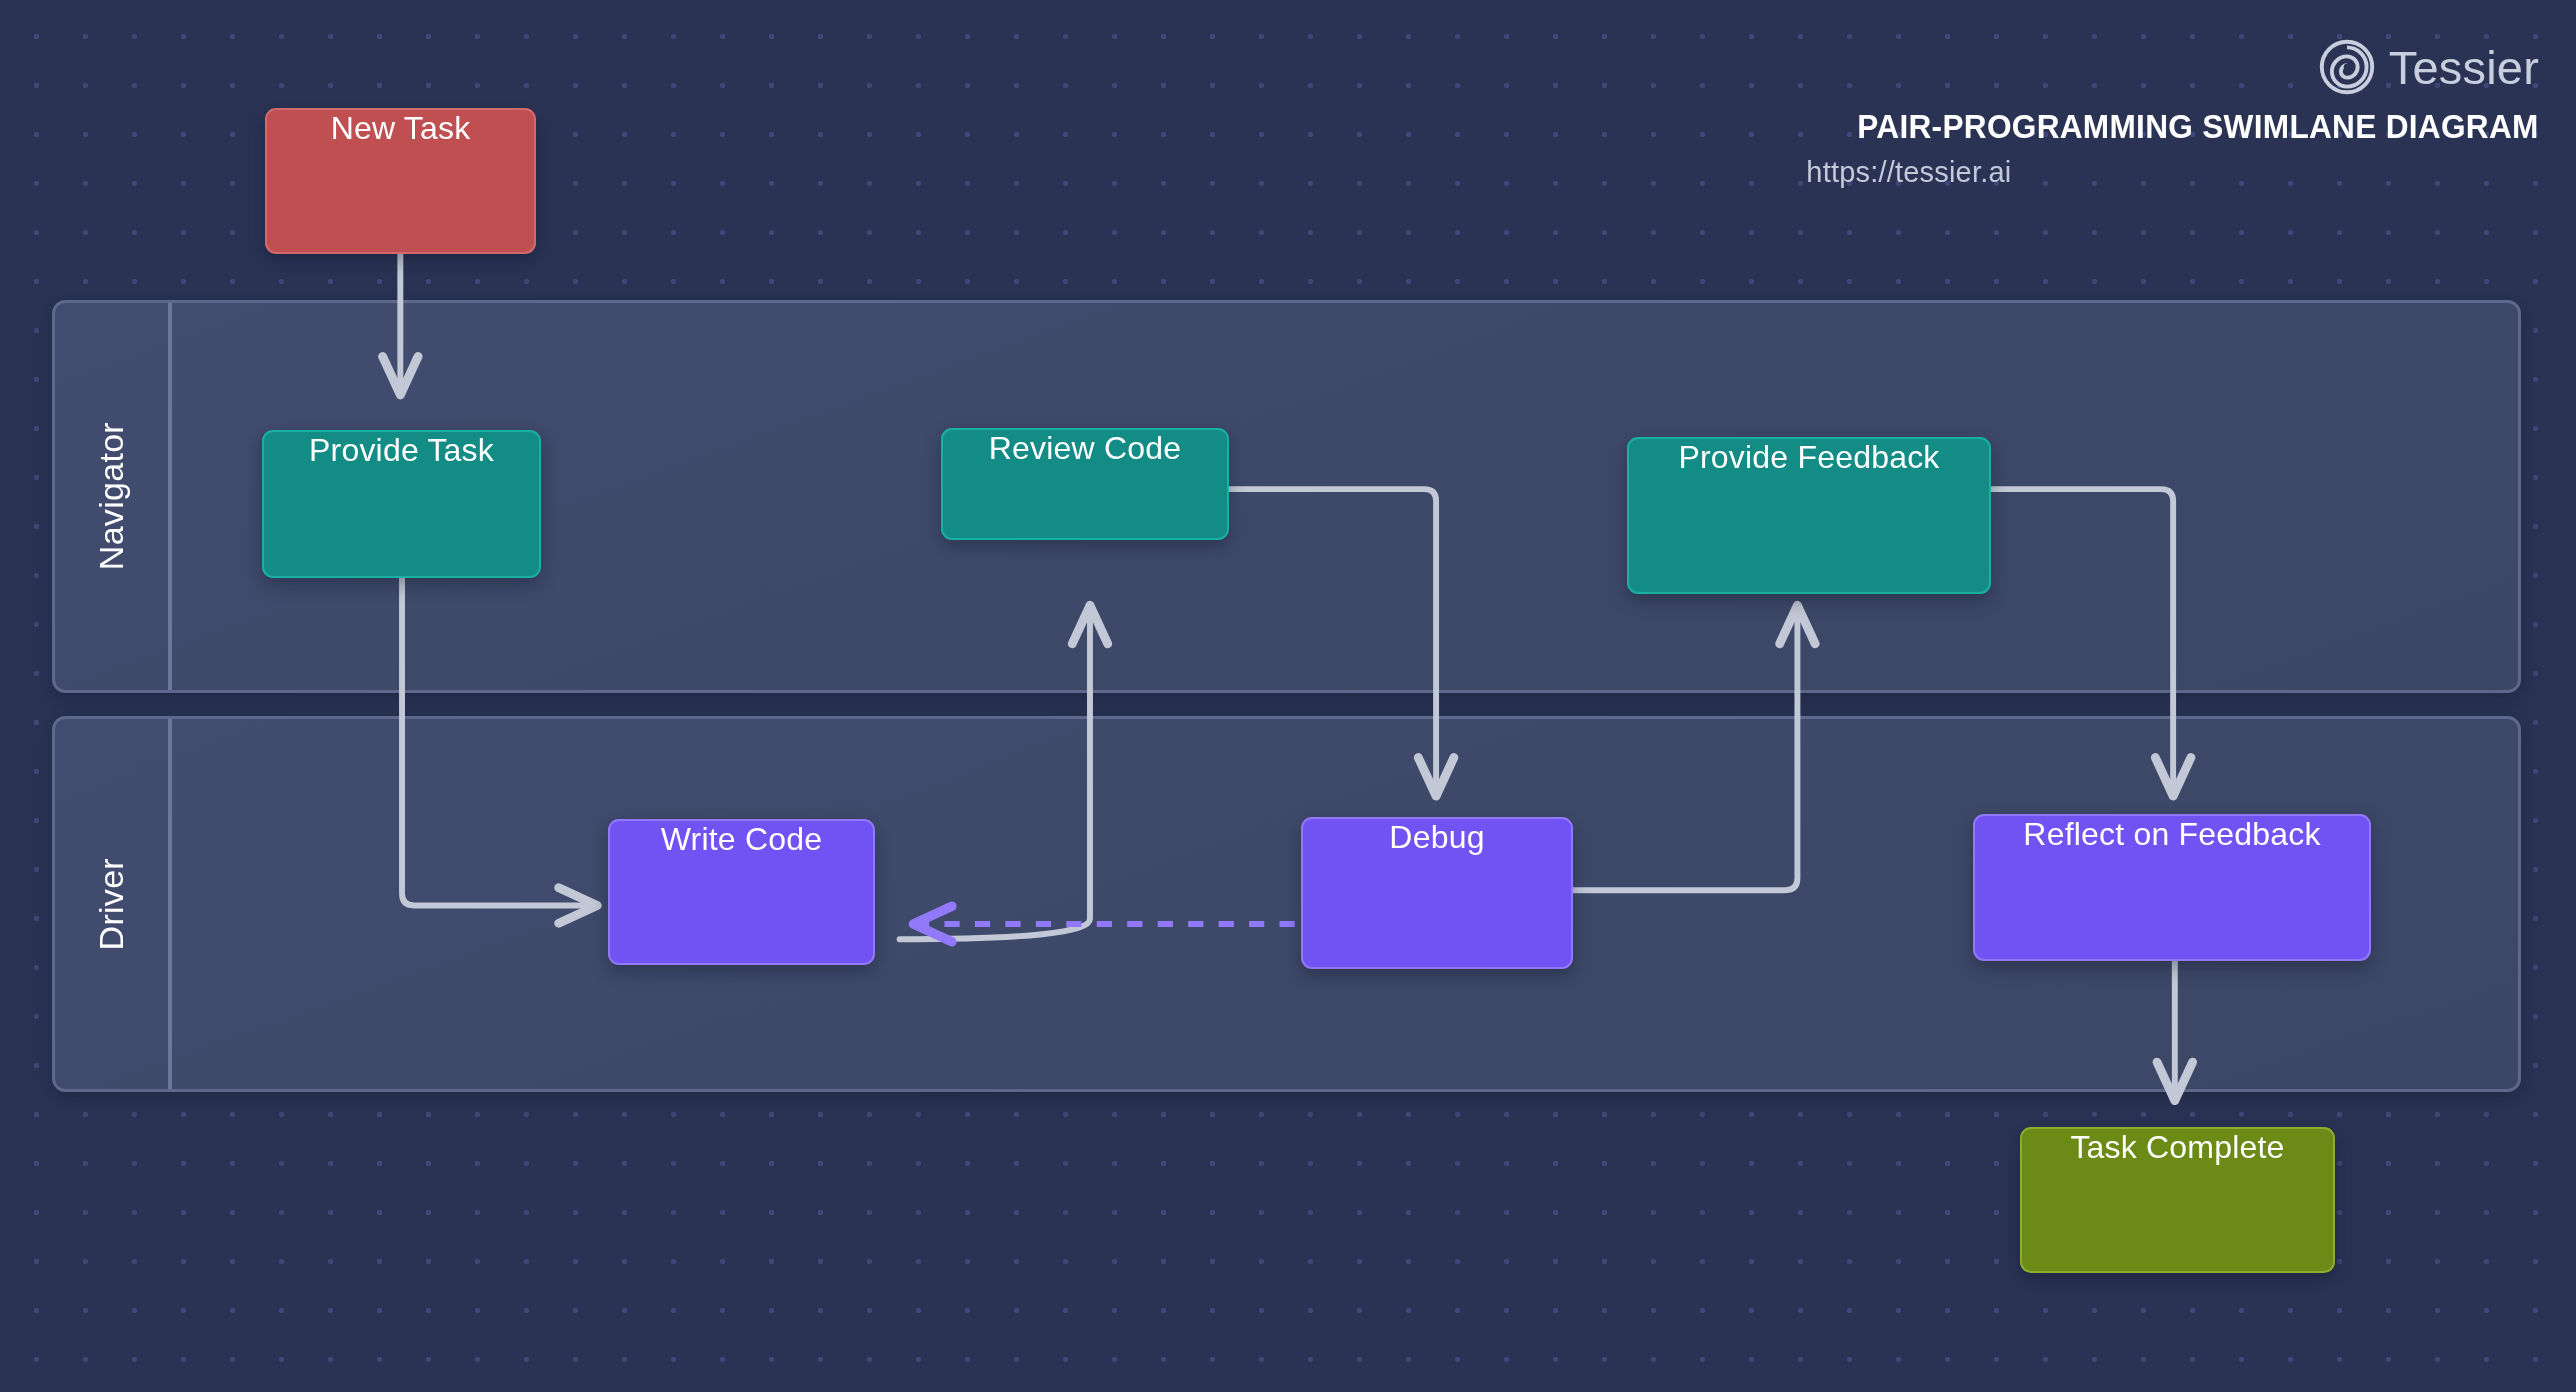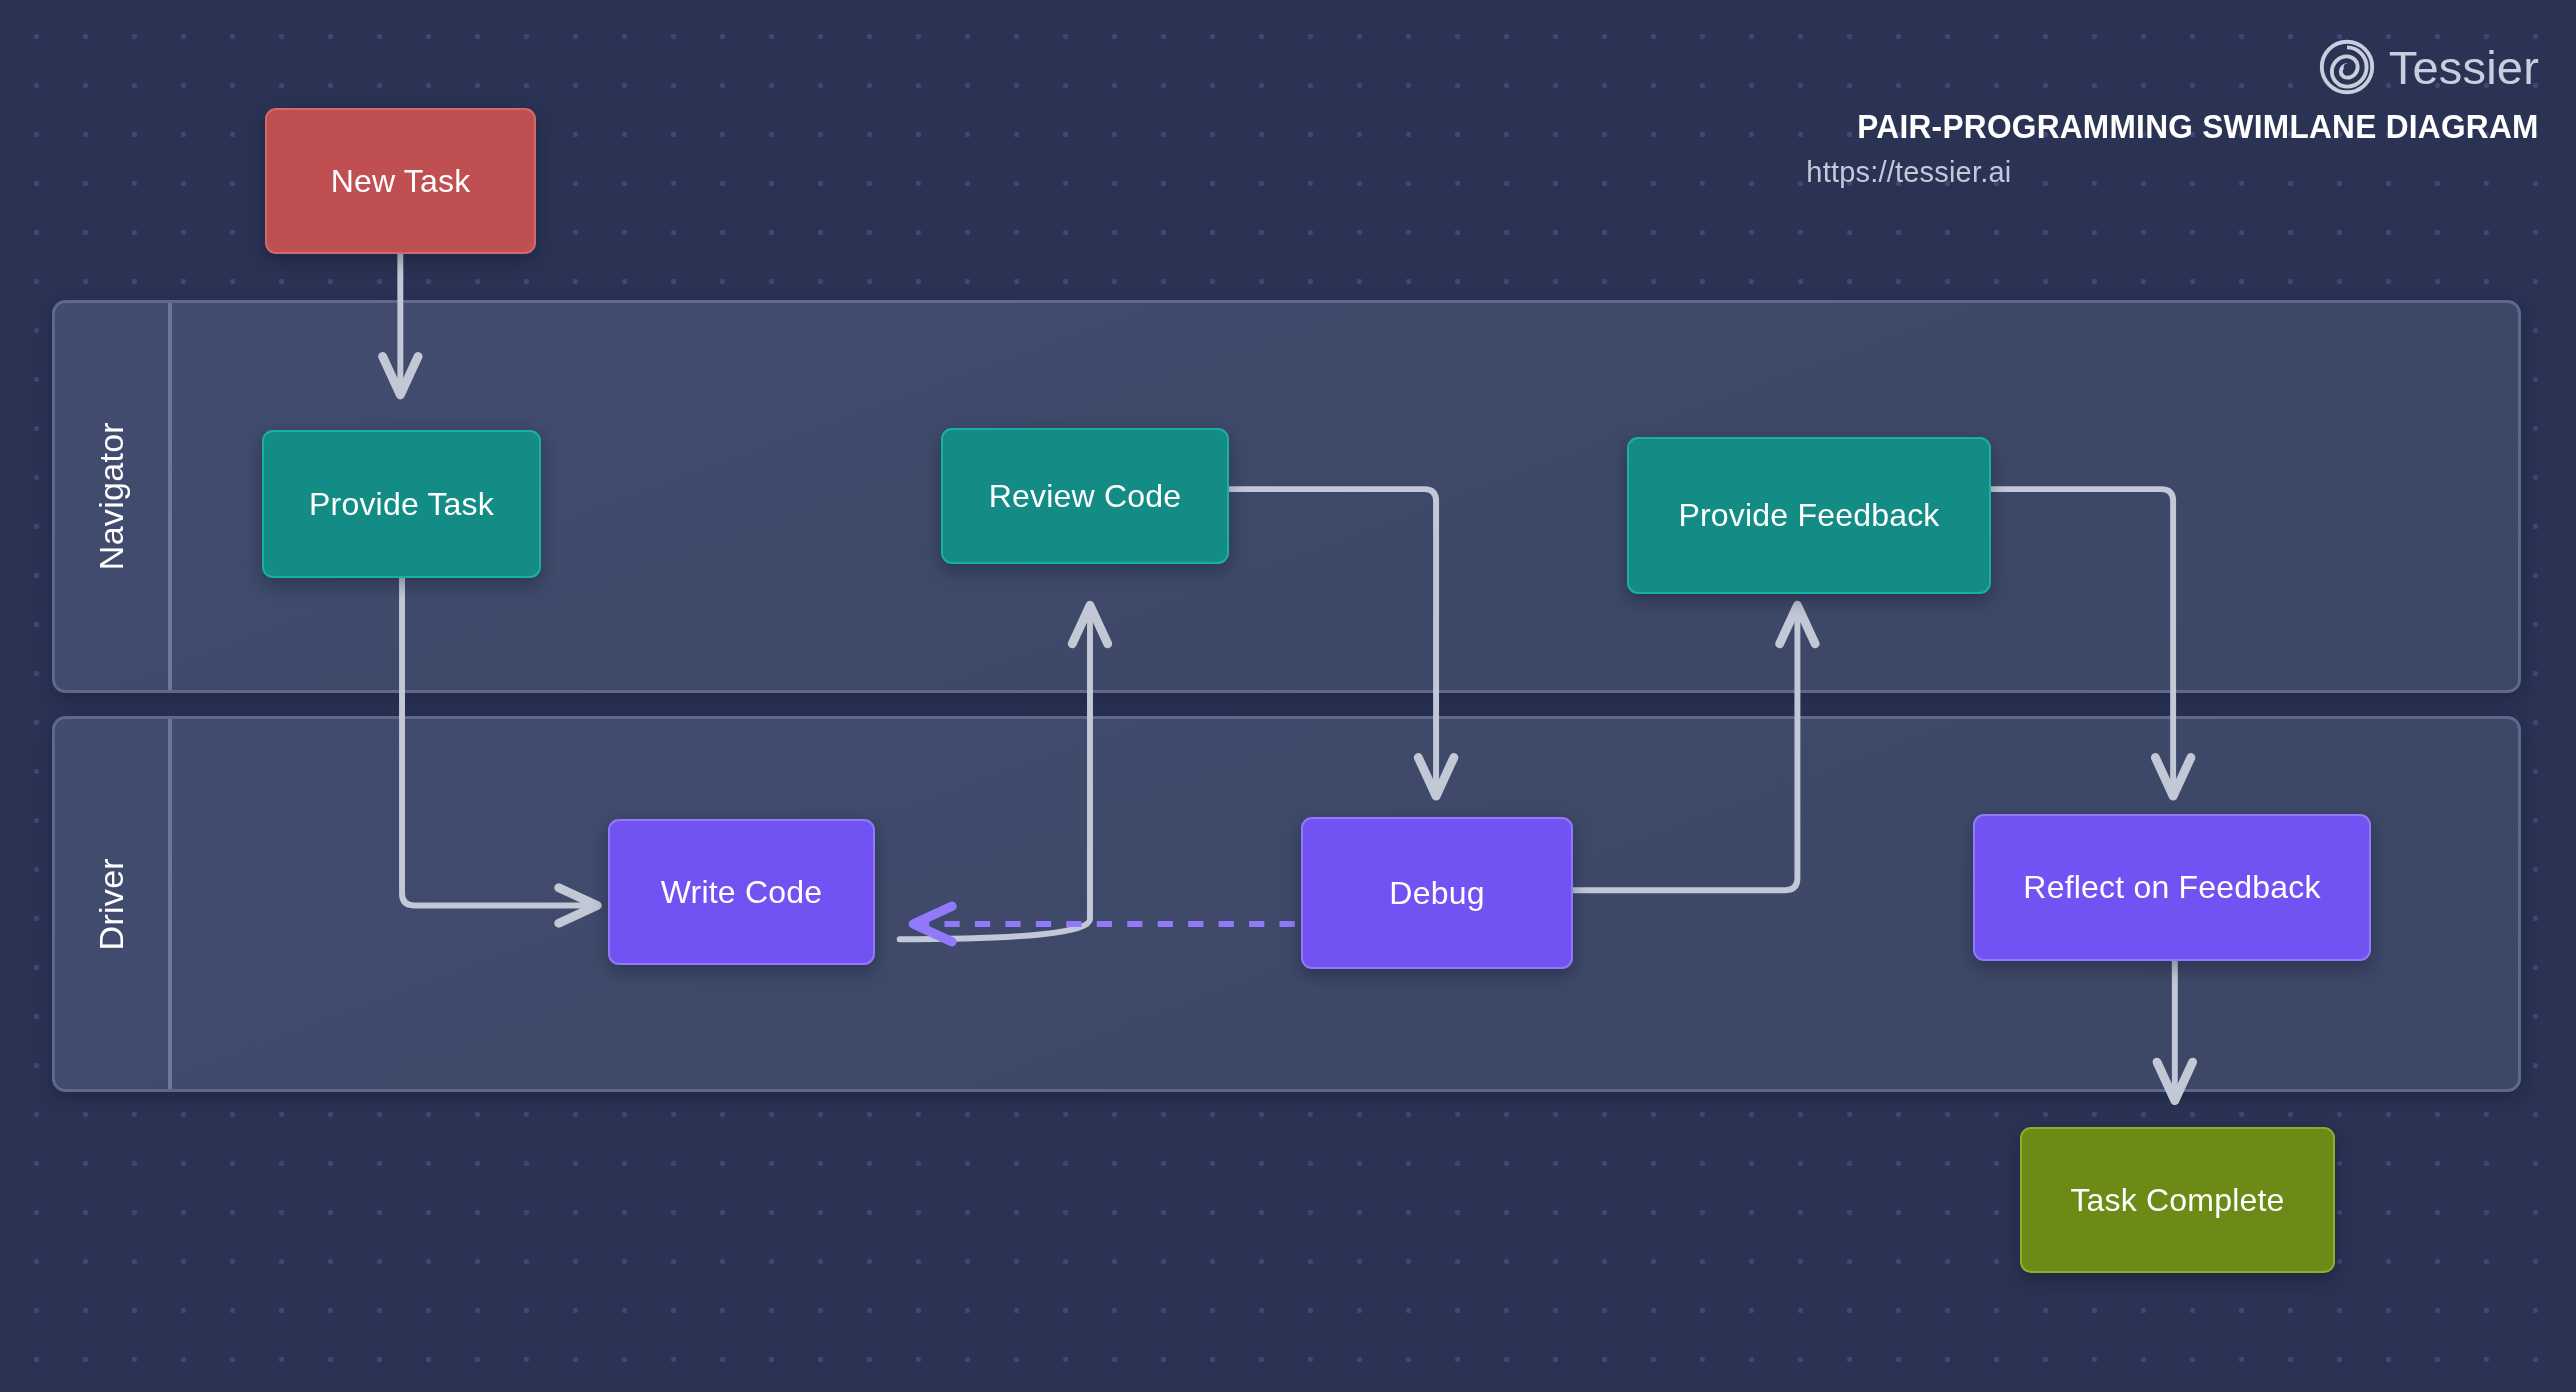--- a/index.html
+++ b/index.html
@@ -117,21 +117,21 @@
     z-index: 12;
     pointer-events: none;
   }
 
   
   .node {
     position: absolute;
     box-sizing: border-box;
     border-radius: 11px;
     display: flex;
-    align-items: center;
+    align-items: flex-start;
     justify-content: center;
     text-align: center;
     color: #ffffff;
     font-size: 32px;
     font-weight: 400;
     letter-spacing: 0.2px;
     padding: 0 28px;
     z-index: 20;
     box-shadow: 0 6.8px 17px rgba(10,14,30,0.33);
   }
@@ -203,21 +203,21 @@
   </svg>
 
   <div class="node n-start" style="left:265px; top:108px; width:271px; height:146px;">
     <span>New Task</span>
   </div>
 
   <div class="node n-nav" style="left:262px; top:430px; width:279px; height:148px;">
     <span>Provide Task</span>
   </div>
 
-  <div class="node n-nav" style="left:941px; top:428px; width:288px; height:136px;">
+  <div class="node n-nav" style="left:941px; top:428px; width:288px; height:112px;">
     <span>Review Code</span>
   </div>
 
   <div class="node n-nav" style="left:1627px; top:425px; width:364px; height:157px;margin-top:12px;">
     <span>Provide Feedback</span>
   </div>
 
   <div class="node n-drv" style="left:608px; top:819px; width:267px; height:146px;">
     <span>Write Code</span>
   </div>

